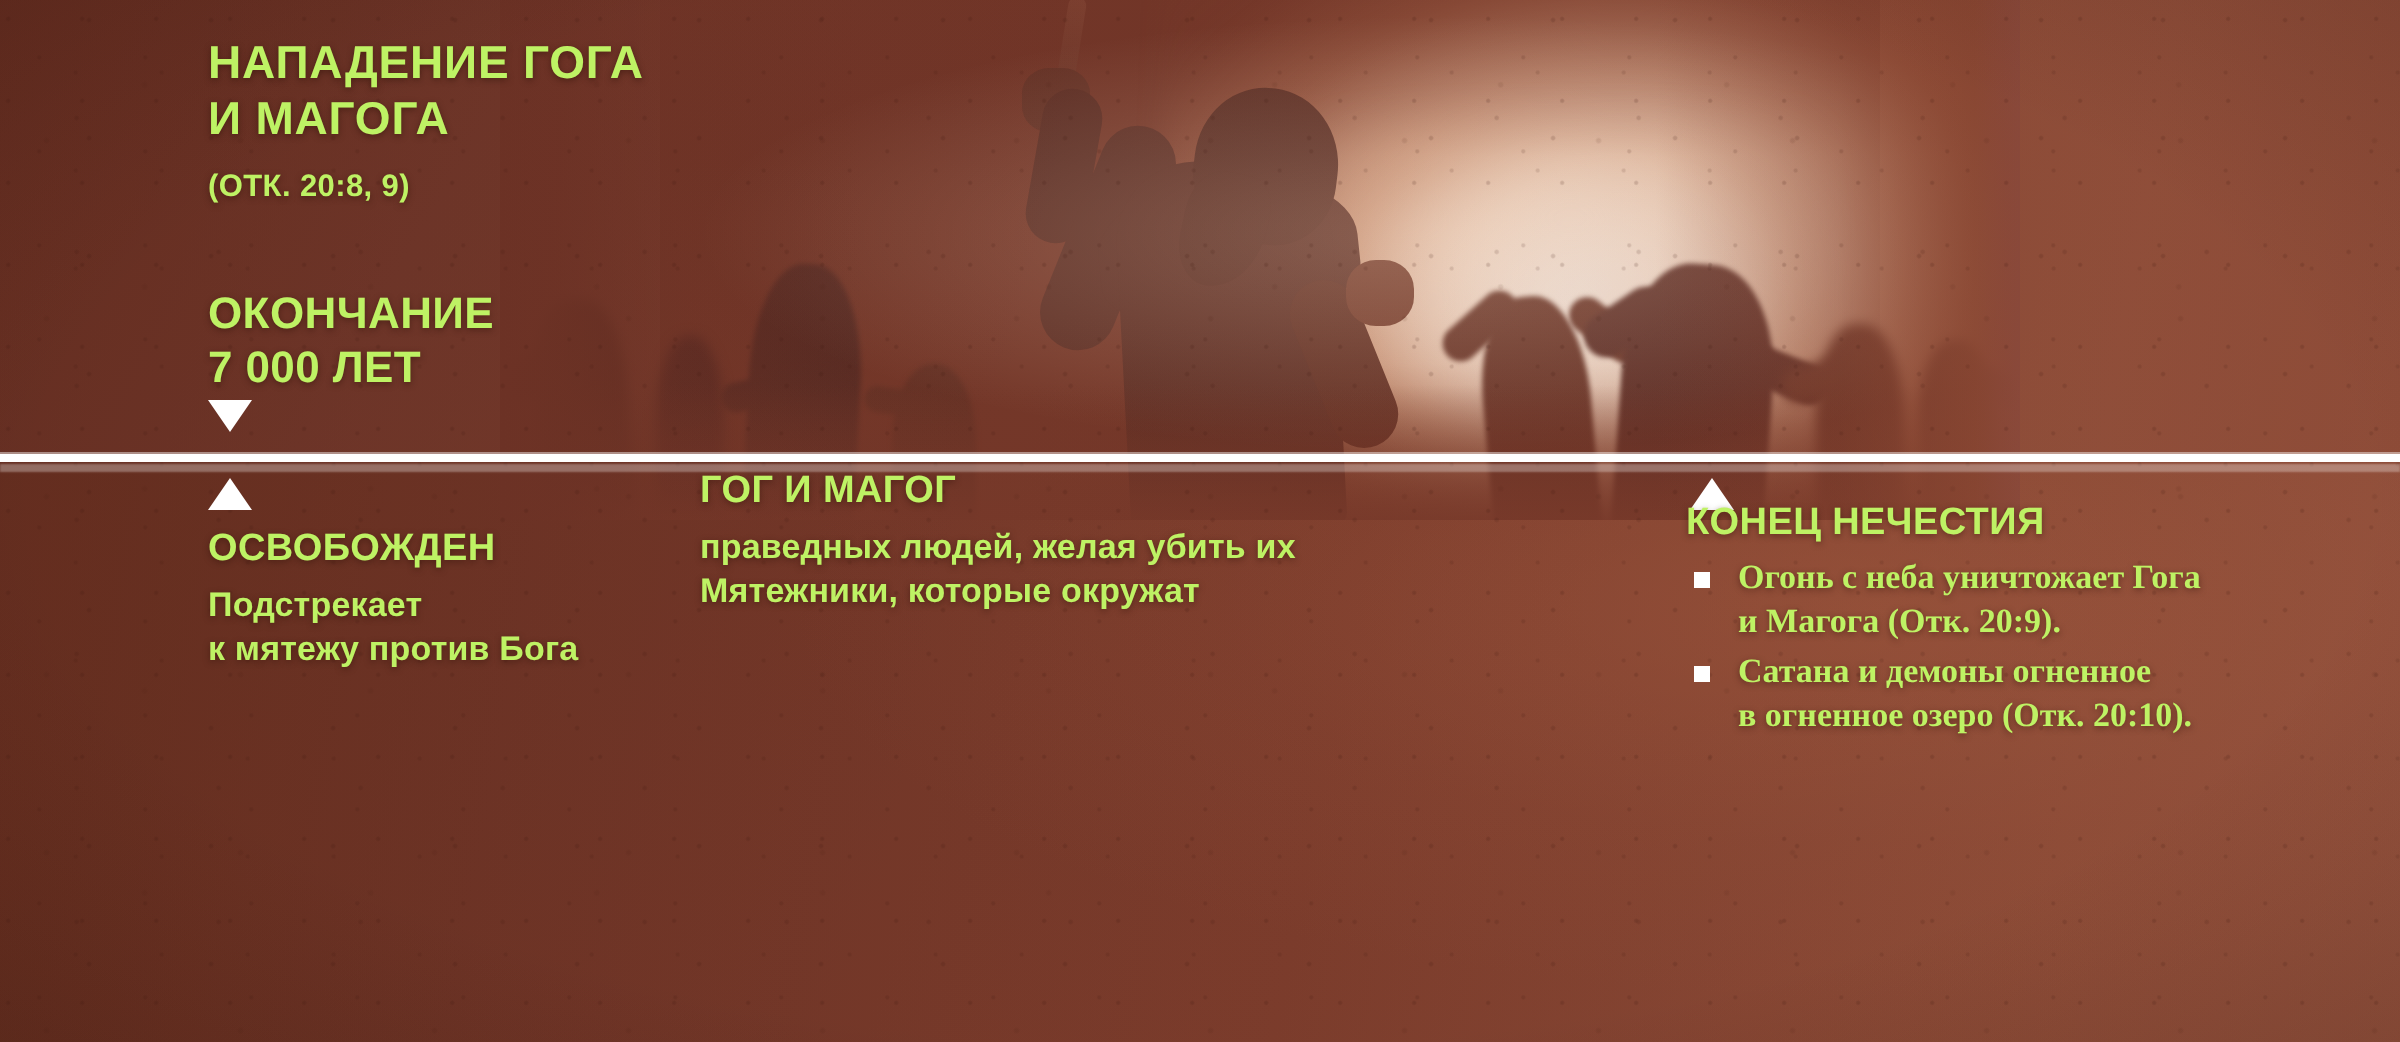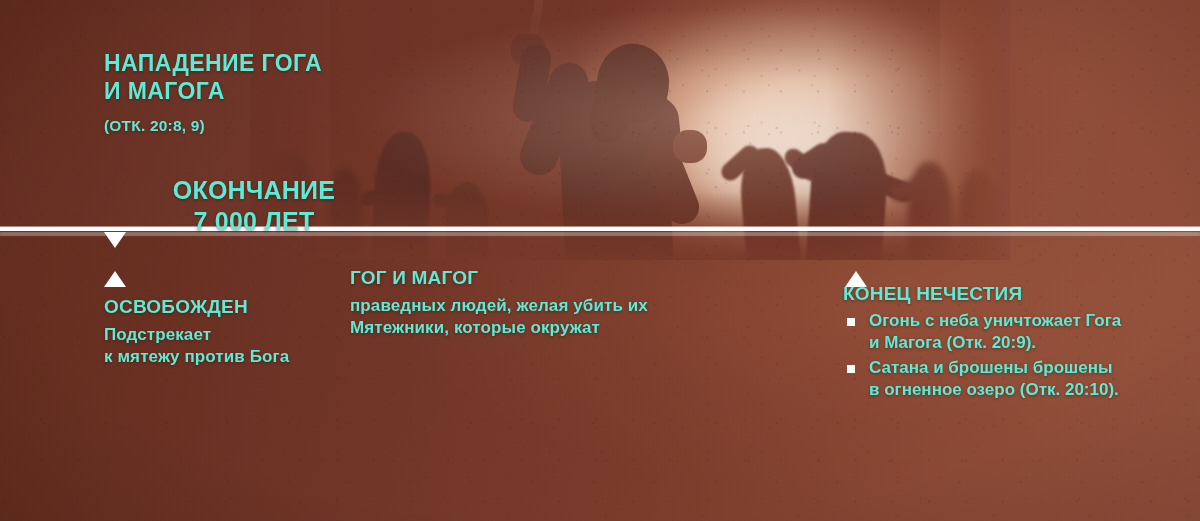--- a/index.html
+++ b/index.html
@@ -179,21 +179,21 @@
   }
 
   
   .divider {
     position:absolute; left:0; top:227px; width:1200px; height:4px;
     background:#ffffff; z-index:6;
     box-shadow:0 -1px 0 rgba(255,255,255,0.45), 0 5px 1px rgba(255,255,255,0.30);
   }
 
   
-  .text-layer { position:absolute; inset:0; z-index:8; color:#5eead4;margin-top:32px; }
+  .text-layer { position:absolute; inset:0; z-index:8; color:#bef264; }
 
   .tri { width:0; height:0; }
   .tri-down {
     position:absolute; left:104px; top:200px;
     border-left:11px solid transparent; border-right:11px solid transparent;
     border-top:16px solid #ffffff;
   }
   .tri-up-left {
     position:absolute; left:104px; top:239px;
     border-left:11px solid transparent; border-right:11px solid transparent;
@@ -212,23 +212,22 @@
     text-shadow:0 1px 3px rgba(50,18,10,0.55);
   }
   .subtitle {
     position:absolute; left:104px; top:85px;
     font-size:15.5px; font-weight:bold; letter-spacing:0.2px;
     text-shadow:0 1px 3px rgba(50,18,10,0.55);
   }
 
   .endblock {
     position:absolute; left:104px; top:143px; width:300px;
-    font-size:25px; font-weight:bold; line-height:1.24; letter-spacing:0.2px;
+    font-size:22px; font-weight:bold; line-height:1.24; letter-spacing:0.2px;
     text-shadow:0 1px 3px rgba(50,18,10,0.5);
-    text-align:center;
   }
 
   .col-left  { position:absolute; left:104px; top:263px; width:250px; }
   .col-mid   { position:absolute; left:350px; top:234px; width:460px; }
   .col-right { position:absolute; left:843px; top:250px; width:345px; }
 
   .head-lg {
     font-size:19px; font-weight:bold; line-height:1.22; letter-spacing:0.2px;
     text-shadow:0 1px 3px rgba(50,18,10,0.5);
   }
@@ -236,20 +235,21 @@
     font-size:17px; font-weight:bold; line-height:1.30; letter-spacing:0.1px;
     text-shadow:0 1px 3px rgba(50,18,10,0.5);
   }
   .gap-sm { margin-top:6px; }
 
   ul.bullets { list-style:none; margin-top:5px; }
   ul.bullets li {
     position:relative; padding-left:26px; margin-bottom:3px;
     font-size:17px; font-weight:bold; line-height:1.30;
     text-shadow:0 1px 3px rgba(50,18,10,0.5);
+    font-family:Liberation Serif, serif;
   }
   ul.bullets li .sq {
     position:absolute; left:4px; top:8px;
     width:8px; height:8px; background:#fff;
   }
 </style>
 </head>
 <body>
 
 <div class="poster">
@@ -345,20 +345,20 @@
     <div class="col-right">
       <div class="head-lg">КОНЕЦ НЕЧЕСТИЯ</div>
       <ul class="bullets">
         <li>
           <span class="sq"></span>
           <div>Огонь с неба уничтожает Гога</div>
           <div>и Магога (Отк. 20:9).</div>
         </li>
         <li>
           <span class="sq"></span>
-          <div>Сатана и брошены брошены</div>
+          <div>Сатана и демоны огненное</div>
           <div>в огненное озеро (Отк. 20:10).</div>
         </li>
       </ul>
     </div>
 
   </div>
 </div>
 
 </body></html>

